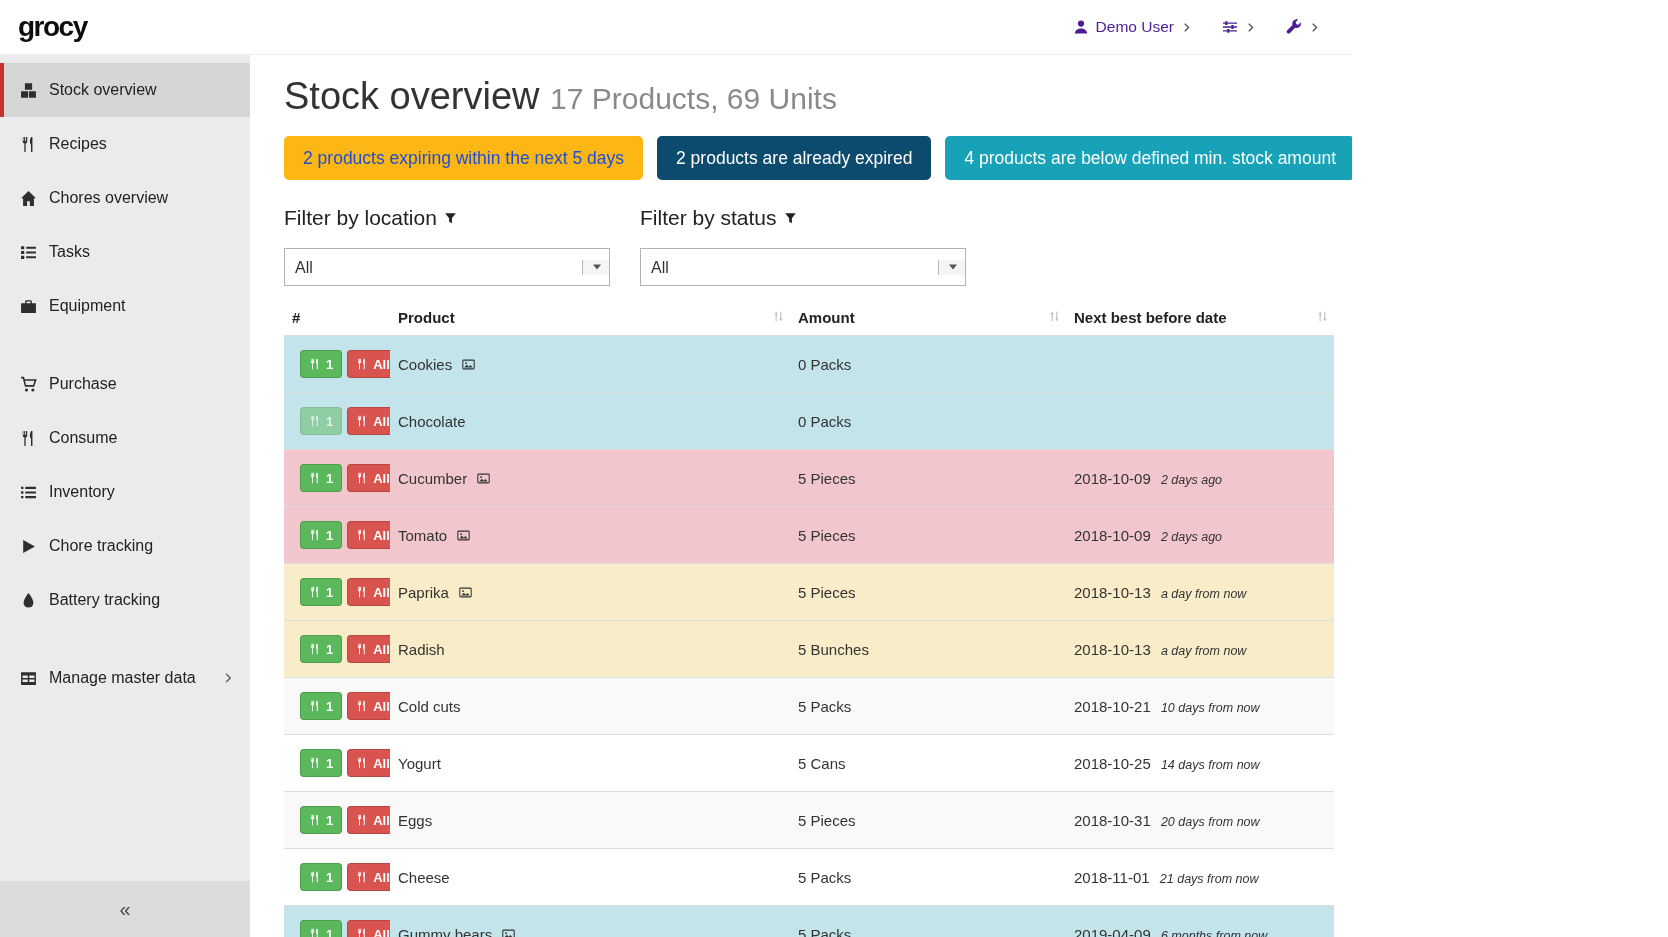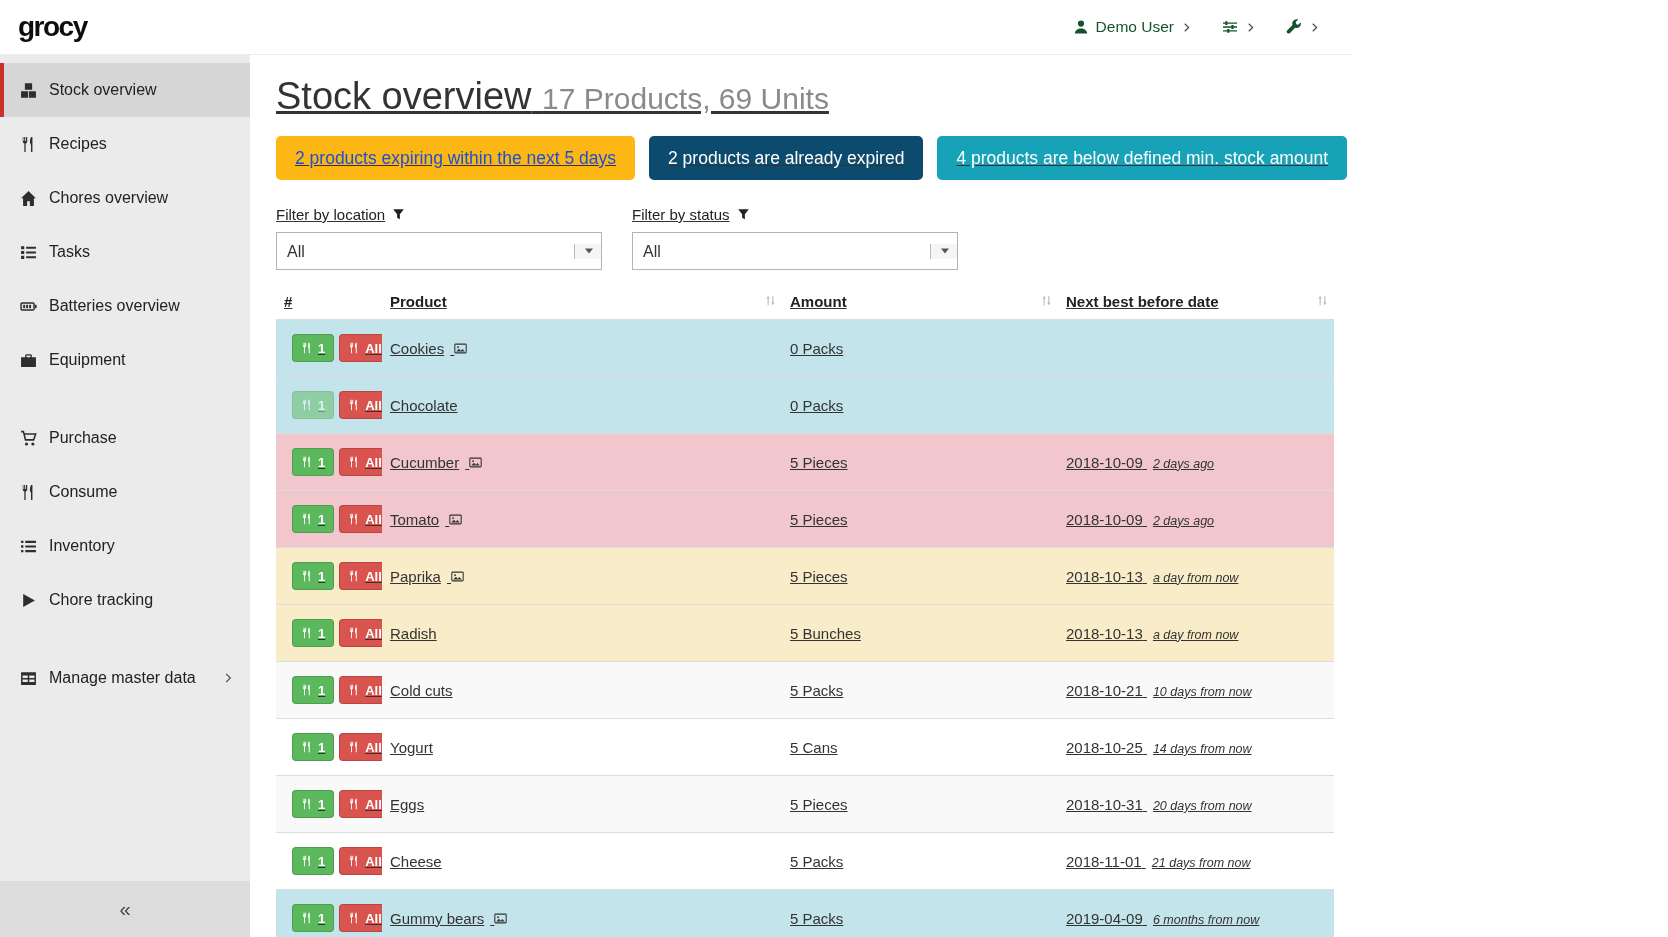--- a/index.html
+++ b/index.html
@@ -5,52 +5,52 @@
   * { box-sizing: border-box; margin: 0; padding: 0; }
   html, body { margin: 0; background: #fff; }
   body { font-family: "Liberation Sans", "DejaVu Sans", sans-serif; color: #333; overflow: hidden; }
   .app { width: 1352px; height: 937px; display: flex; flex-direction: column; overflow: hidden; background: #fff; }
 
   
   .navbar { flex: 0 0 55px; display: flex; align-items: center; justify-content: space-between;
             background: #fff; border-bottom: 1px solid #ededed; padding: 0 22px 0 18px; }
   .logo { font-size: 28px; font-weight: bold; letter-spacing: -1.5px; color: #0d0d0d; }
   .nav-right { display: flex; align-items: center; gap: 10px; }
-  .nav-menu { display: flex; align-items: center; gap: 7px; padding: 6px 10px; cursor: pointer; color: #14532d; font-size: 15.5px; justify-content: center; }
+  .nav-menu { display: flex; align-items: center; gap: 7px; padding: 6px 10px; cursor: pointer; color: #4c1d95; font-size: 15.5px; justify-content: center; }
   .menu-icon { font-size: 16px; }
   .menu-chevron { font-size: 11px; color: #4a4a4a; }
 
   
   .main { flex: 1; display: flex; overflow: hidden; }
 
   
   .sidebar { flex: 0 0 250px; background: #ebebeb; display: flex; flex-direction: column; justify-content: space-between; overflow: hidden; }
   .nav-groups { padding-top: 8px; }
   .nav-group { margin-bottom: 24px; }
   .nav-item { display: flex; align-items: center; height: 54px; padding: 0 16px; gap: 12px;
               font-size: 16px; color: #222; cursor: pointer; text-decoration: none; border-left: 4px solid transparent; }
   .nav-item.active { background: #d6d6d6; }
   .nav-icon { font-size: 17px; color: #2e2e2e; }
   .nav-label { flex: 1; }
   .nav-chevron { font-size: 12px; color: #555; }
   .collapse-bar { flex: 0 0 56px; background: #dcdcdc; display: flex; align-items: center; justify-content: center;
                   font-size: 20px; color: #444; cursor: pointer; }
 
   
-  .content { flex: 1; background: #fff; padding: 14px 18px 0 26px; overflow: hidden; text-decoration: underline; }
+  .content { flex: 1; background: #fff; padding: 14px 18px 0 34px; overflow: hidden; }
   h1.page-title { font-weight: 400; font-size: 38px; color: #333; margin: 6px 0 18px 0; }
   h1.page-title small { font-size: 30px; color: #8a8a8a; font-weight: 400; }
 
   .alerts { display: flex; gap: 14px; margin-bottom: 26px; }
   .alert-btn { border: none; border-radius: 5px; padding: 0 19px; height: 44px; font-size: 17.5px;
                font-family: inherit; cursor: pointer; white-space: nowrap; }
 
   .filters { display: flex; gap: 30px; margin-bottom: 10px; }
   .filter-group { width: 326px; }
-  .filter-label { display: flex; align-items: center; gap: 7px; font-size: 15px; color: #222; margin-bottom: 9px; }
+  .filter-label { display: flex; align-items: center; gap: 7px; font-size: 21px; color: #222; margin-bottom: 18px; }
   .filter-label .icon { font-size: 13px; color: #222; }
   .select-wrap { position: relative; width: 100%; }
   .select-wrap select { width: 100%; height: 38px; font-size: 16px; font-family: inherit; color: #333;
     padding: 4px 34px 4px 10px; border: 1px solid #b3b3b3; border-radius: 0; background: #fff;
     appearance: none; -webkit-appearance: none; }
   .select-wrap .arrow-box { position: absolute; right: 1px; top: 1px; bottom: 1px; width: 27px;
     background: #f5f5f5; border-left: 1px solid #b9b9b9; pointer-events: none; }
   .select-wrap .caret { position: absolute; right: 9px; top: 50%; transform: translateY(-50%);
     width: 0; height: 0; border-left: 4.5px solid transparent; border-right: 4.5px solid transparent;
     border-top: 5.5px solid #555; pointer-events: none; z-index: 1; }
@@ -173,33 +173,20 @@
                 <svg viewBox="0 0 16 16">
                   <path d="M1 2h3v3H1zM1 6.5h3v3H1zM1 11h3v3H1zM5.8 2.5h9.2v2H5.8zM5.8 7h9.2v2H5.8zM5.8 11.5h9.2v2H5.8z"></path>
                 </svg>
               </span>
     <span class="nav-label">Tasks</span>
 
   </a>
             <a class="nav-item">
     <span class="icon nav-icon">
                 <svg viewBox="0 0 16 16">
-                  <rect x="1" y="4.7" width="12.2" height="6.6" rx="1" fill="none" stroke="currentColor" stroke-width="1.4"></rect>
-                  <rect x="14" y="6.4" width="1.6" height="3.2"></rect>
-                  <rect x="3" y="6.4" width="1.8" height="3.2"></rect>
-                  <rect x="5.8" y="6.4" width="1.8" height="3.2"></rect>
-                  <rect x="8.6" y="6.4" width="1.8" height="3.2"></rect>
-                </svg>
-              </span>
-    <span class="nav-label">Batteries overview</span>
-
-  </a>
-            <a class="nav-item">
-    <span class="icon nav-icon">
-                <svg viewBox="0 0 16 16">
                   <path d="M6.2 2h3.6c.8 0 1.4.6 1.4 1.4V5H15v9H1V5h3.8V3.4C4.8 2.6 5.4 2 6.2 2zm0 1.3c-.1 0-.1 0-.1.1V5h3.8V3.4c0-.1 0-.1-.1-.1z"></path>
                 </svg>
               </span>
     <span class="nav-label">Equipment</span>
 
   </a>
           </div>
           <div class="nav-group">
             <a class="nav-item">
     <span class="icon nav-icon">
@@ -230,20 +217,29 @@
     <span class="nav-label">Inventory</span>
 
   </a>
             <a class="nav-item">
     <span class="icon nav-icon">
                 <svg viewBox="0 0 16 16">
                   <path d="M3 1.8 14 8 3 14.2z"></path>
                 </svg>
               </span>
     <span class="nav-label">Chore tracking</span>
+
+  </a>
+            <a class="nav-item">
+    <span class="icon nav-icon">
+                <svg viewBox="0 0 16 16">
+                  <path d="M8 1C8 1 3.4 6.7 3.4 10.1a4.6 4.6 0 0 0 9.2 0C12.6 6.7 8 1 8 1z"></path>
+                </svg>
+              </span>
+    <span class="nav-label">Battery tracking</span>
 
   </a>
           </div>
           <div class="nav-group">
             <a class="nav-item">
     <span class="icon nav-icon">
                 <svg viewBox="0 0 16 16">
                   <path fill-rule="evenodd" d="M1 2h14v12H1zm1.4 3.2v2.3h4.9V5.2zm6.3 0v2.3h4.9V5.2zM2.4 8.9v2.3h4.9V8.9zm6.3 0v2.3h4.9V8.9z"></path>
                 </svg>
               </span>

